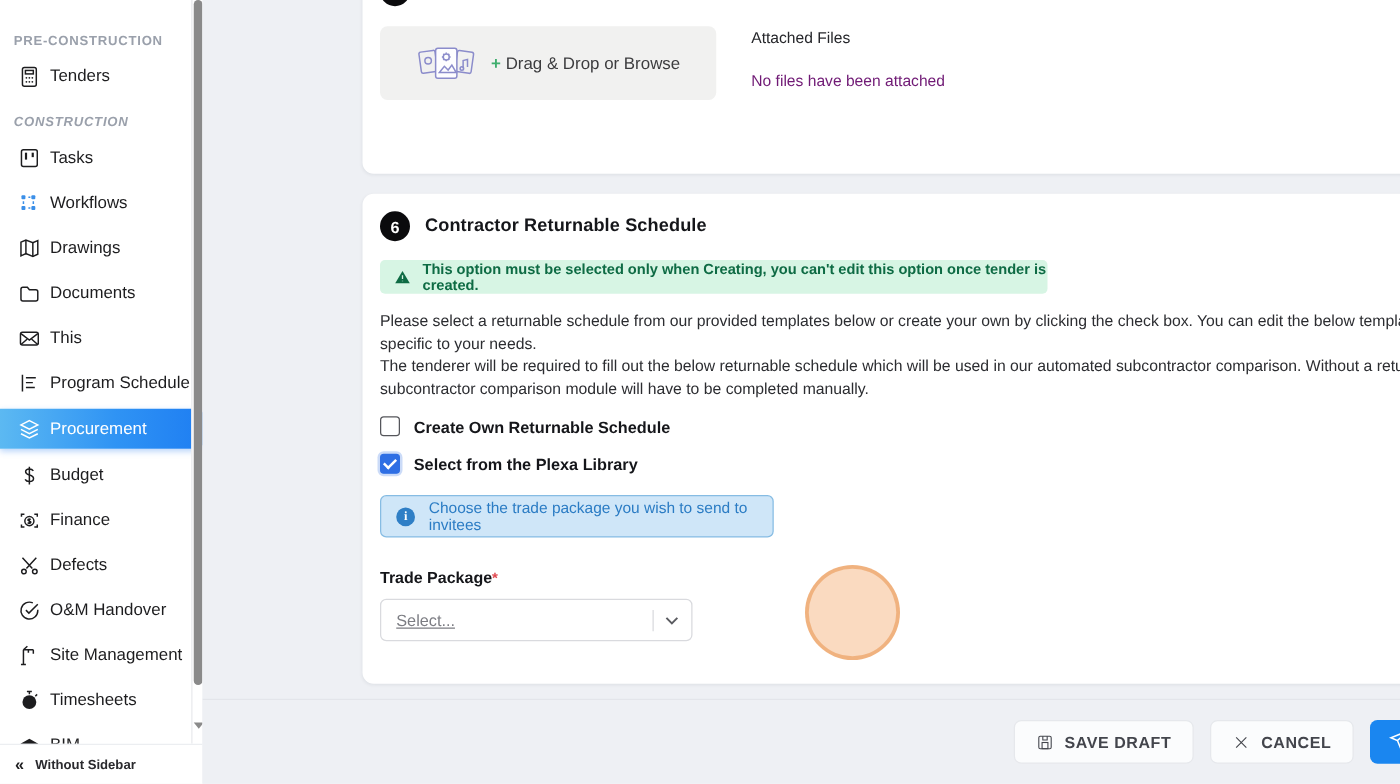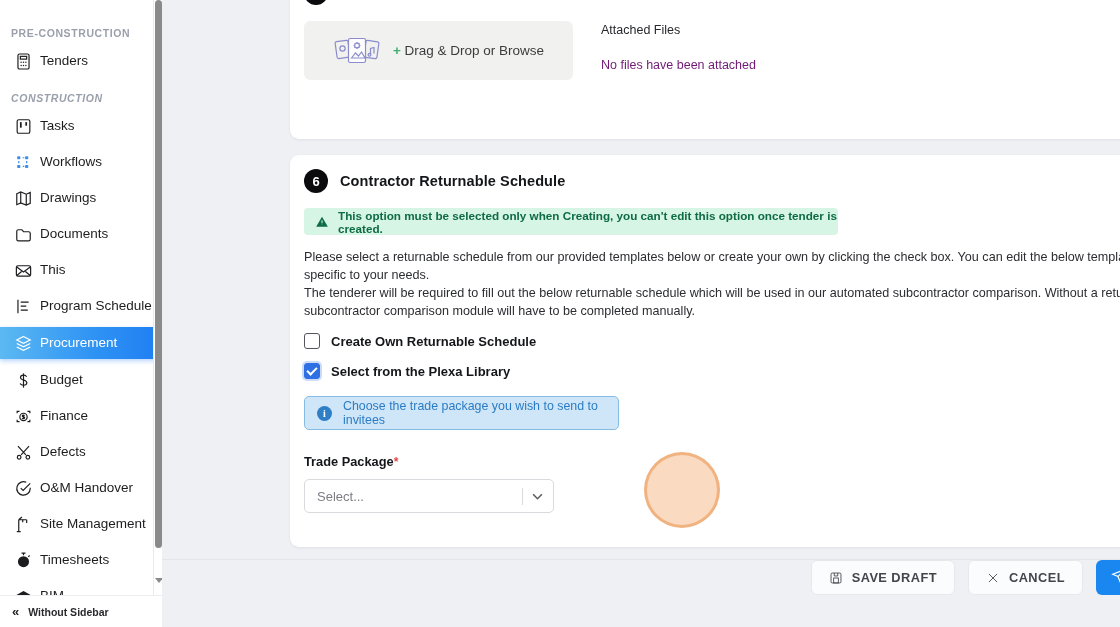--- a/index.html
+++ b/index.html
@@ -145,38 +145,38 @@
   }
 
   .fld-label { margin: 24px 0 0 14px; font-size:12.8px; font-weight:700; color:#15161a; }
   .req { color:#e0484f; font-size:12px; }
   .select {
     margin: 10px 0 0 14px; width:250px; height:34px;
     border:1px solid #d9dade; border-radius:5px; background:#fff;
     display:flex; align-items:center; justify-content:space-between;
     padding: 0 10px 0 12px; cursor:pointer;
   }
-  .select .ph { font-size:13px; color:#7c7d83; }
+  .select .ph { font-size:13px; color:#7c7d83;text-decoration:underline; }
   .sel-right { display:flex; align-items:center; gap:9px; }
   .sep { width:1px; height:17px; background:#d9dade; }
   .chev { width:11px; height:7px; }
   .chev svg { width:11px; height:7px; display:block; stroke:#5b5c61; fill:none; stroke-width:1.8; }
 
   .spot {
     position:absolute; left:482px; top:452px; width:76px; height:76px;
     border-radius:50%; background:rgba(244,166,104,.42);
     border:3px solid rgba(232,145,75,.55);
     pointer-events:none;
   }
 
   
   .footer {
     position:absolute; left:0; right:0; bottom:0; height:68px;
     background:#eef0f4; border-top:1px solid #e3e5ea;
-    display:flex; align-items:flex-start; justify-content:flex-end; gap:13px;
+    display:flex; align-items:center; justify-content:flex-end; gap:13px;
     padding-right:-0px;
   }
   .btn {
     height:35px; border-radius:6px; background:#fbfcfd; border:1px solid #e6e8ec;
     display:flex; align-items:center; gap:9px; padding: 0 17px;
     font-size:12.8px; font-weight:700; color:#43454c; letter-spacing:.45px; cursor:pointer;
   }
   .btn-send {
     width:46px; height:35px; border-radius:6px; background:#1a86f0;
     display:flex; align-items:center; justify-content:center; cursor:pointer;

